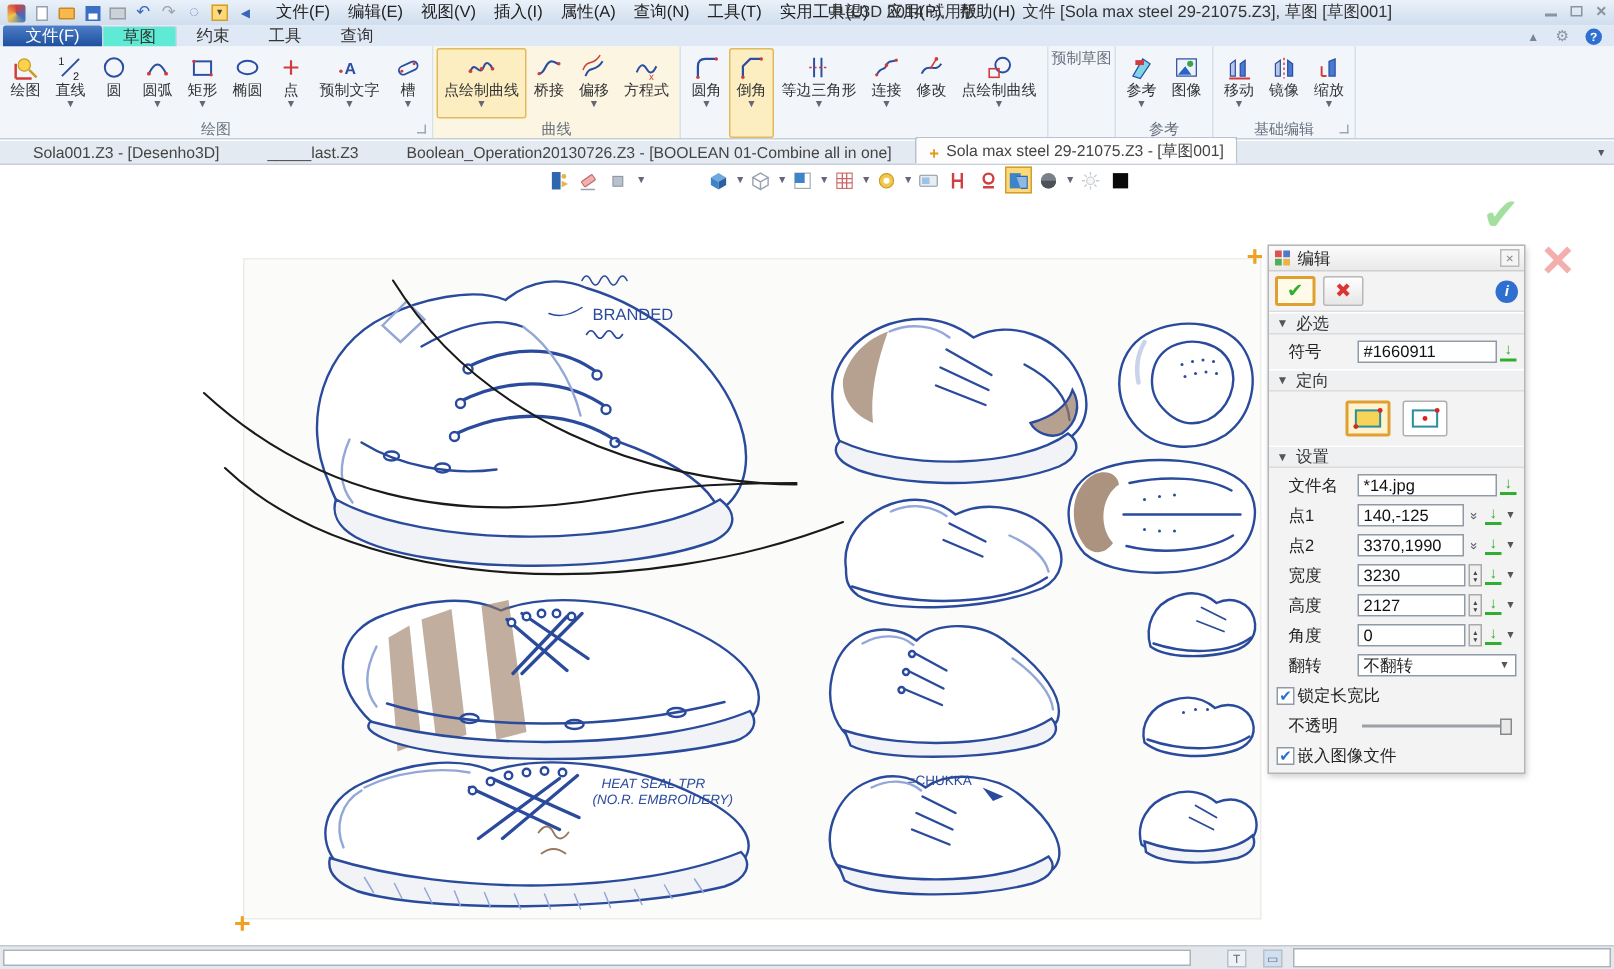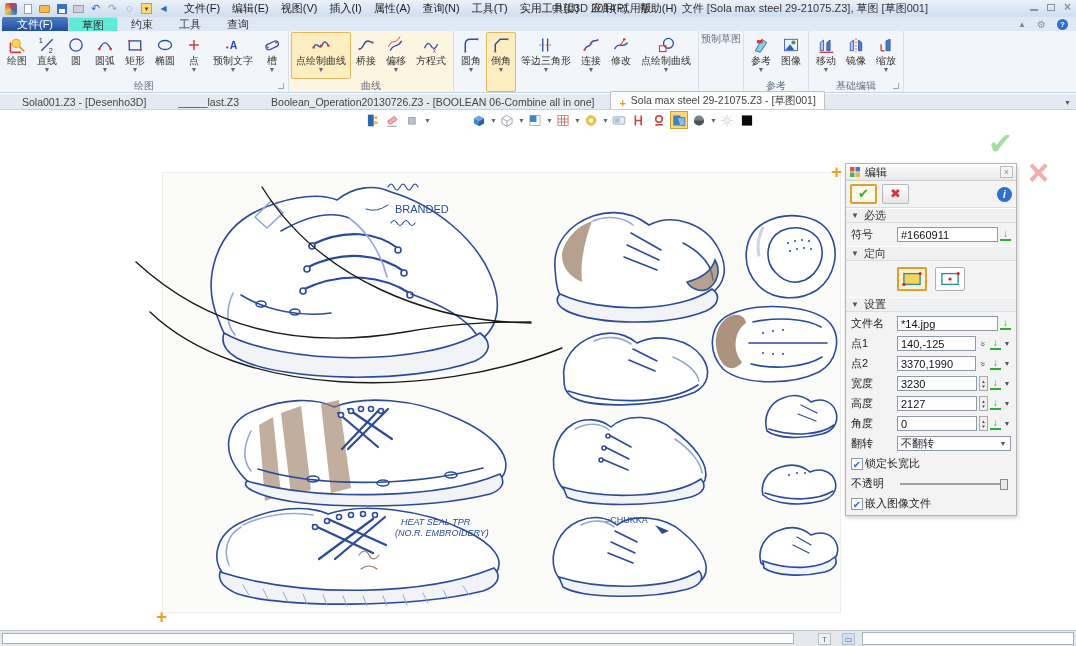--- a/index.html
+++ b/index.html
@@ -81,21 +81,21 @@
   .pclose{color:#888;border:1px solid #bbb;width:13px;height:12px;line-height:10px;text-align:center;font-size:9px;background:#f5f5f5;}
   .pbtnrow{display:flex;align-items:center;gap:5px;padding:3px 4px;border-bottom:1px solid #ddd;}
   .pok{width:27px;height:20px;border:2px solid #e0a030;background:#fffbe8;color:#2faf2f;text-align:center;line-height:16px;border-radius:2px;font-size:13px;}
   .pcancel{width:27px;height:20px;border:1px solid #b8b8b8;background:linear-gradient(#fff,#e6e6e6);color:#d33;text-align:center;line-height:18px;border-radius:2px;font-size:13px;font-weight:bold;}
   .pinfo{margin-left:auto;width:15px;height:15px;border-radius:50%;background:#2f6fd0;color:#fff;font-size:10px;text-align:center;line-height:15px;font-weight:bold;font-style:italic;}
   .psec{display:flex;align-items:center;gap:5px;height:15px;padding:0 5px;background:#eef0f2;
     border-top:1px solid #fff;border-bottom:1px solid #dcdcdc;color:#333;}
   .tri{font-size:8px;color:#555;}
   .pbody{padding:3px 5px;display:flex;flex-direction:column;gap:3px;}
   .prow{display:flex;align-items:center;gap:2px;height:17px;}
-  .plab{width:44px;flex:none;color:#222;}
+  .plab{width:44px;flex:none;color:#222;margin-left:8px;}
   .pin{flex:1;min-width:0;height:15px;border:1px solid #8f9aa6;background:#fff;font-size:11px;padding:0 3px;font-family:inherit;color:#111;}
   .chev{flex:none;width:10px;text-align:center;color:#556;font-size:9px;transform:rotate(90deg);}
   .spin{flex:none;width:9px;height:15px;border:1px solid #aaa;background:#f0f0f0;display:flex;flex-direction:column;
     align-items:center;justify-content:center;font-size:4.5px;color:#444;line-height:5px;}
   .ins{flex:none;width:11px;text-align:center;color:#2faf2f;font-weight:bold;border-bottom:2px solid #2faf2f;height:13px;line-height:11px;font-size:10px;}
   .ddc{flex:none;width:8px;font-size:7px;color:#555;text-align:center;}
   .psel{flex:1;height:15px;border:1px solid #8f9aa6;background:#fff;display:flex;align-items:center;padding:0 3px;}
   .psel .ddc{margin-left:auto;}
   .orow{display:flex;align-items:center;justify-content:center;gap:8px;padding:6px 0;}
   .obtn{width:30px;height:24px;border:1px solid #b0b0b0;background:#fff;display:flex;align-items:center;justify-content:center;border-radius:2px;}
@@ -476,21 +476,21 @@
     </div>
 
   <div class="doctabs" id="doctabs">
       <div class="dtab">
         <span>Sola001.Z3 - [Desenho3D]</span>
       </div>
       <div class="dtab">
         <span>_____last.Z3</span>
       </div>
       <div class="dtab">
-        <span>Boolean_Operation20130726.Z3 - [BOOLEAN 06-Combine all in one]</span>
+        <span>Boolean_Operation20130726.Z3 - [BOOLEAN 01-Combine all in one]</span>
       </div>
       <div class="dtab active">
         <span class="dpin">+</span>
         <span>Sola max steel 29-21075.Z3 - [草图001]</span>
       </div>
     </div>
   <span class="dovf" style="position:absolute;top:99px;right:5px;font-size:7px;color:#556;">▼</span>
 
   <div class="canvas">
     <div class="mtool" id="mtl" style="left:364px;">

